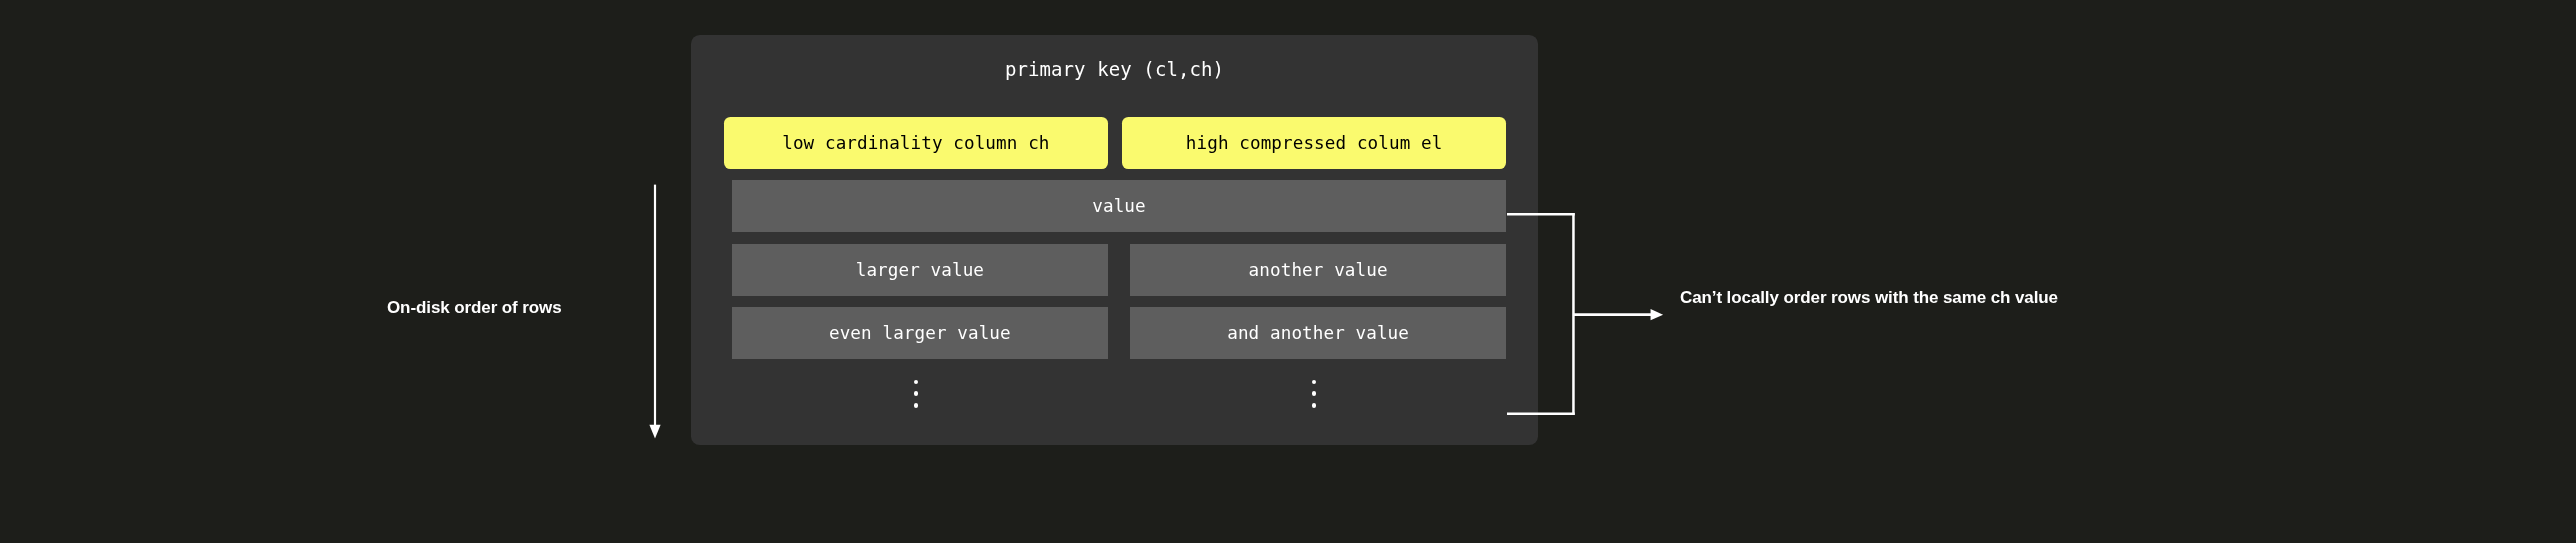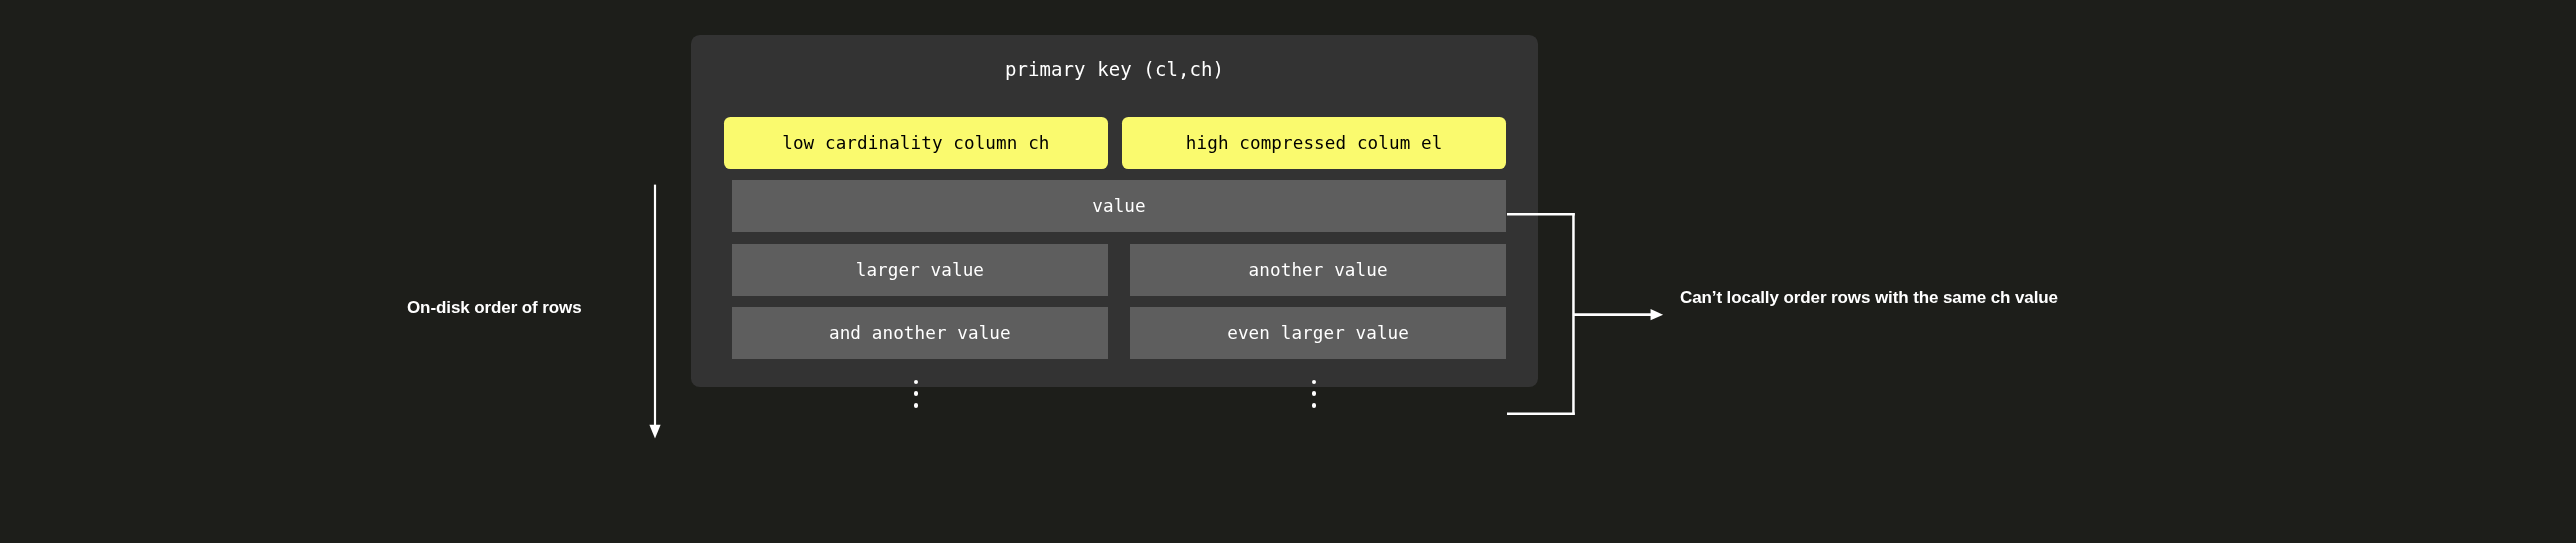--- a/index.html
+++ b/index.html
@@ -16,21 +16,21 @@
 
   #stage {
     position: relative;
     width: 2576px;
     height: 543px;
   }
 
   
   .left-annotation {
     position: absolute;
-    left: 407px;
+    left: 387px;
     top: 297px;
     width: 233px;
     text-align: left;
     color: #ffffff;
     font-family: "Liberation Sans", sans-serif;
     font-weight: bold;
     font-size: 17px;
     line-height: 21.4px;
     letter-spacing: -0.1px;
     white-space: nowrap;
@@ -43,21 +43,21 @@
     width: 20px;
     height: 255px;
   }
 
   
   .card {
     position: absolute;
     left: 691px;
     top: 35px;
     width: 847px;
-    height: 352px;
+    height: 410px;
     background: #333333;
     border-radius: 8.8px;
     box-sizing: border-box;
   }
 
   .card-title {
     position: absolute;
     left: 0;
     top: 22.6px;
     width: 100%;
@@ -187,22 +187,22 @@
       <div class="row">
         <div class="cell val">value</div>
       </div>
 
       <div class="row">
         <div class="cell val">larger value</div>
         <div class="cell val">another value</div>
       </div>
 
       <div class="row">
+        <div class="cell val">even larger value</div>
         <div class="cell val">and another value</div>
-        <div class="cell val">even larger value</div>
       </div>
 
       <div class="row ellipsis-row">
         <div class="ell">
           <span class="dots">
               <i></i>
               <i></i>
               <i></i>
             </span>
         </div>

